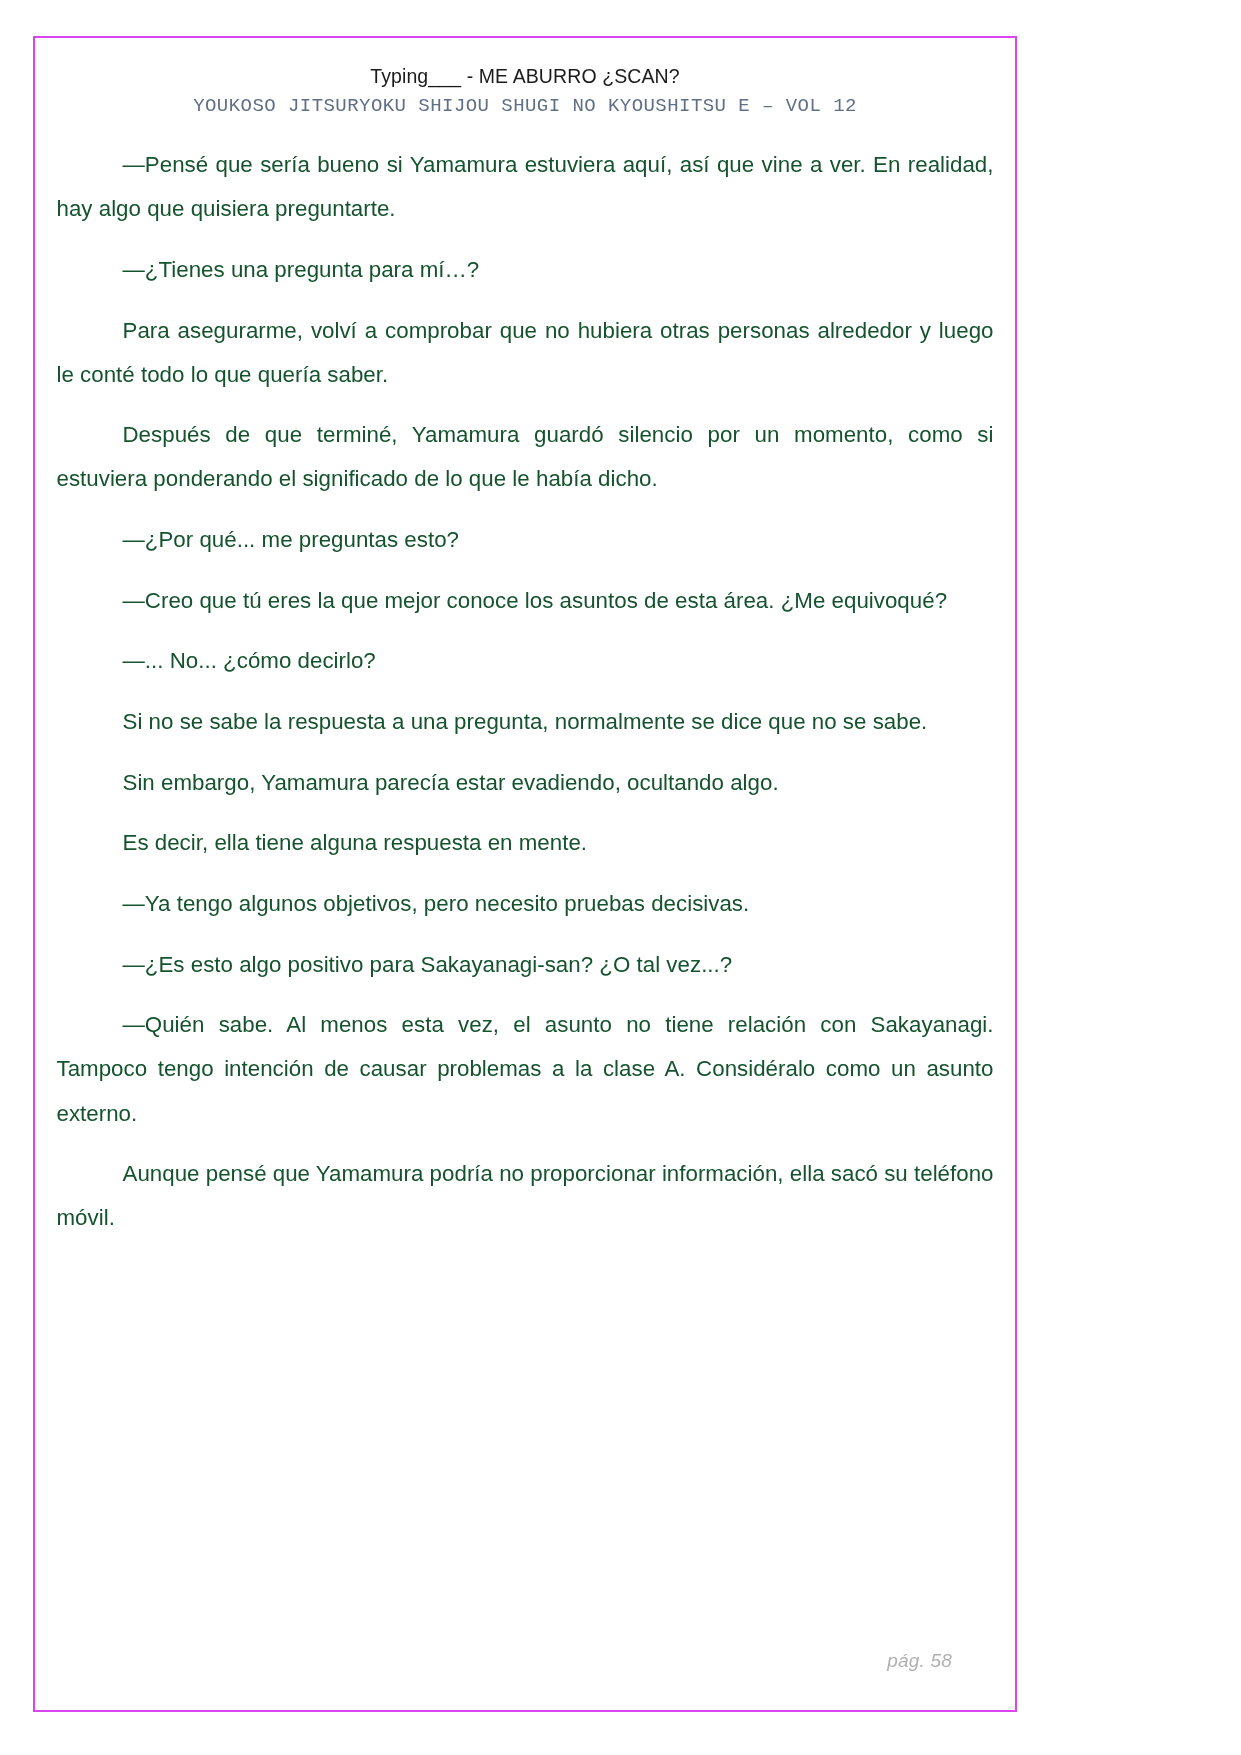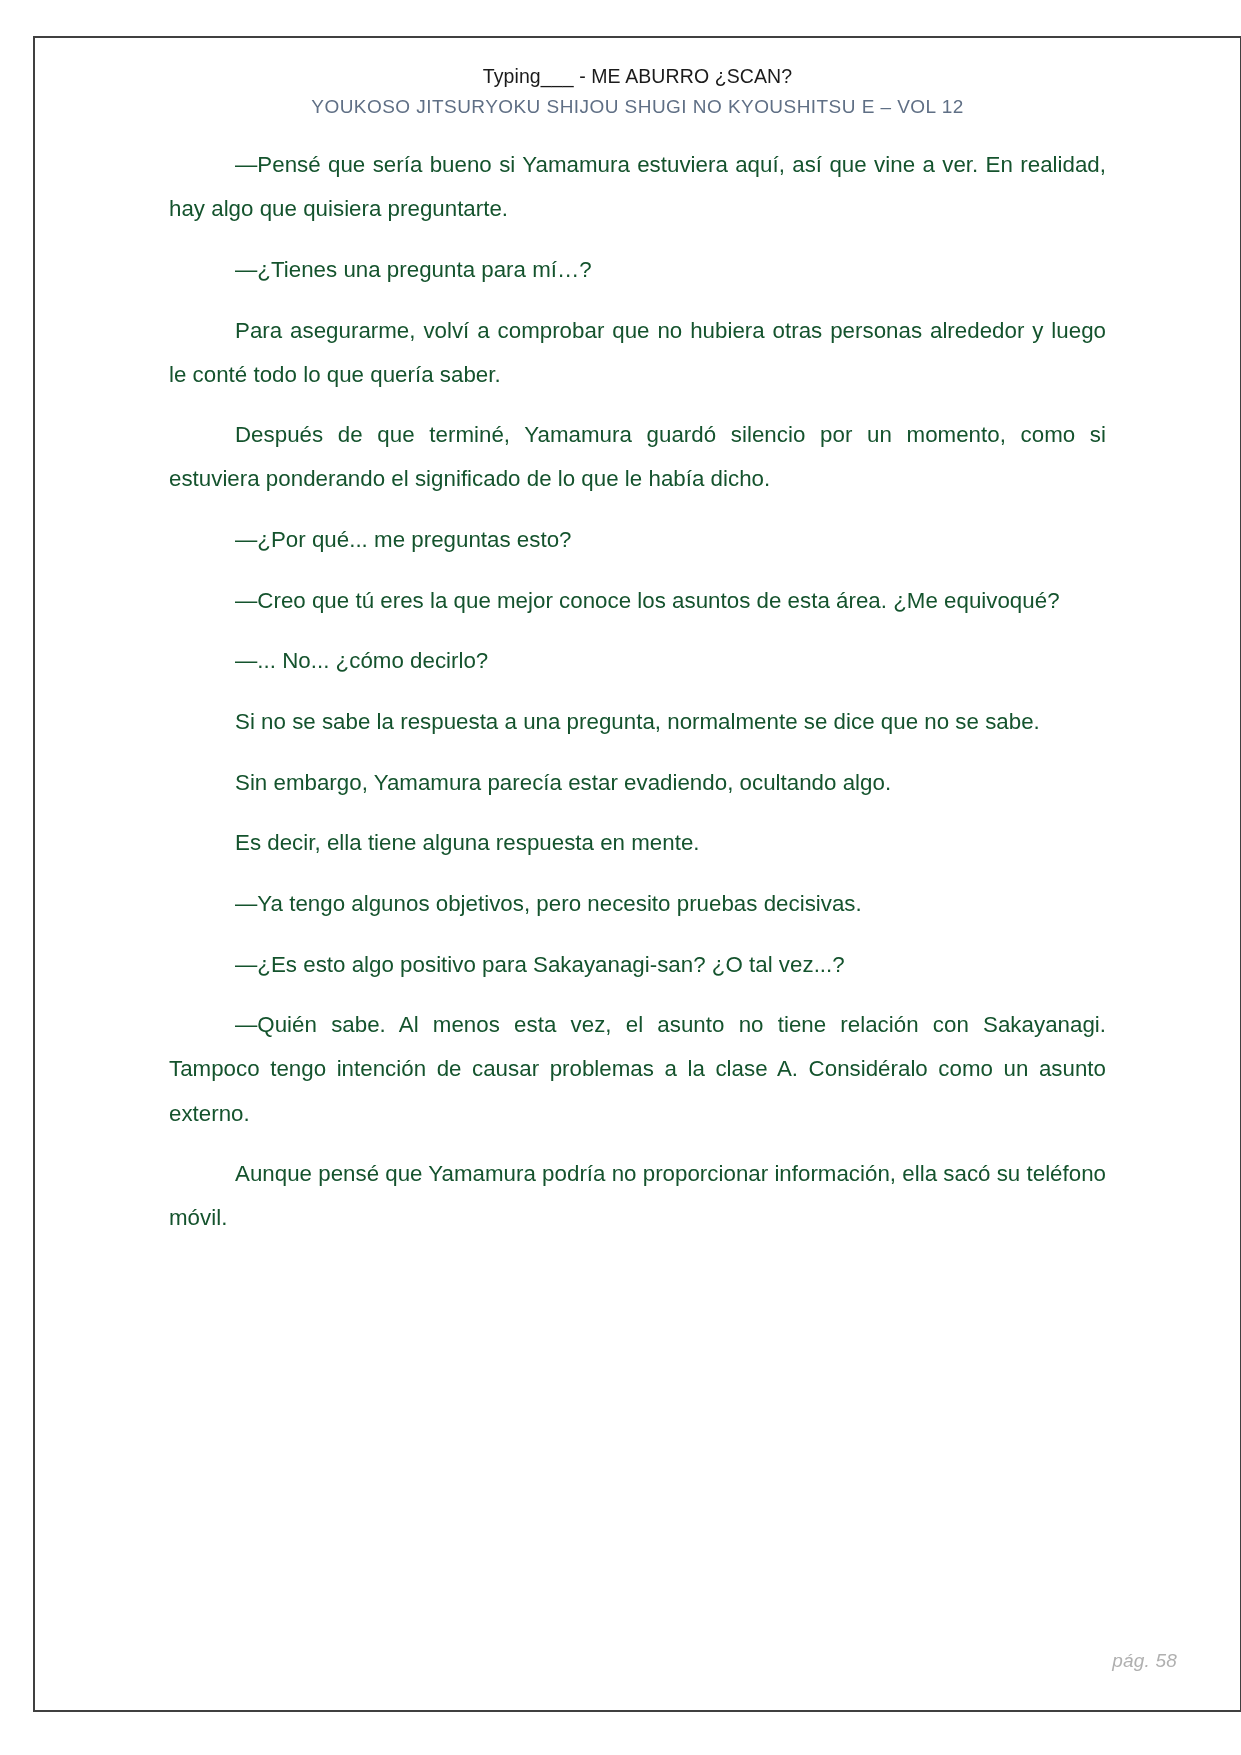--- a/index.html
+++ b/index.html
@@ -11,23 +11,23 @@
     width: 1241px;
     height: 1755px;
     font-family: "Liberation Sans", sans-serif;
     -webkit-font-smoothing: antialiased;
   }
 
   .page {
     position: absolute;
     left: 33px;
     top: 36px;
-    width: 1209px;   
+    width: 984px;   
     height: 1676px;
-    border: 2px solid #404040;
+    border: 2px solid #d946ef;
     box-sizing: border-box;
     background: #ffffff;
   }
 
   .page-inner {
     position: relative;
     width: 100%;
     height: 100%;
     padding: 0;
     box-sizing: border-box;
@@ -45,20 +45,21 @@
     line-height: 1.25;
     white-space: pre;
   }
   .header-subtitle {
     margin-top: 7px;
     font-size: 19px;
     color: #5f6f85;
     letter-spacing: 0.45px;
     line-height: 1.25;
     white-space: pre;
+    font-family: Liberation Mono, monospace;
   }
 
   
   .content {
     margin: 0 auto;
     width: 937px;
     padding-top: 24px;
   }
 
   .para {

